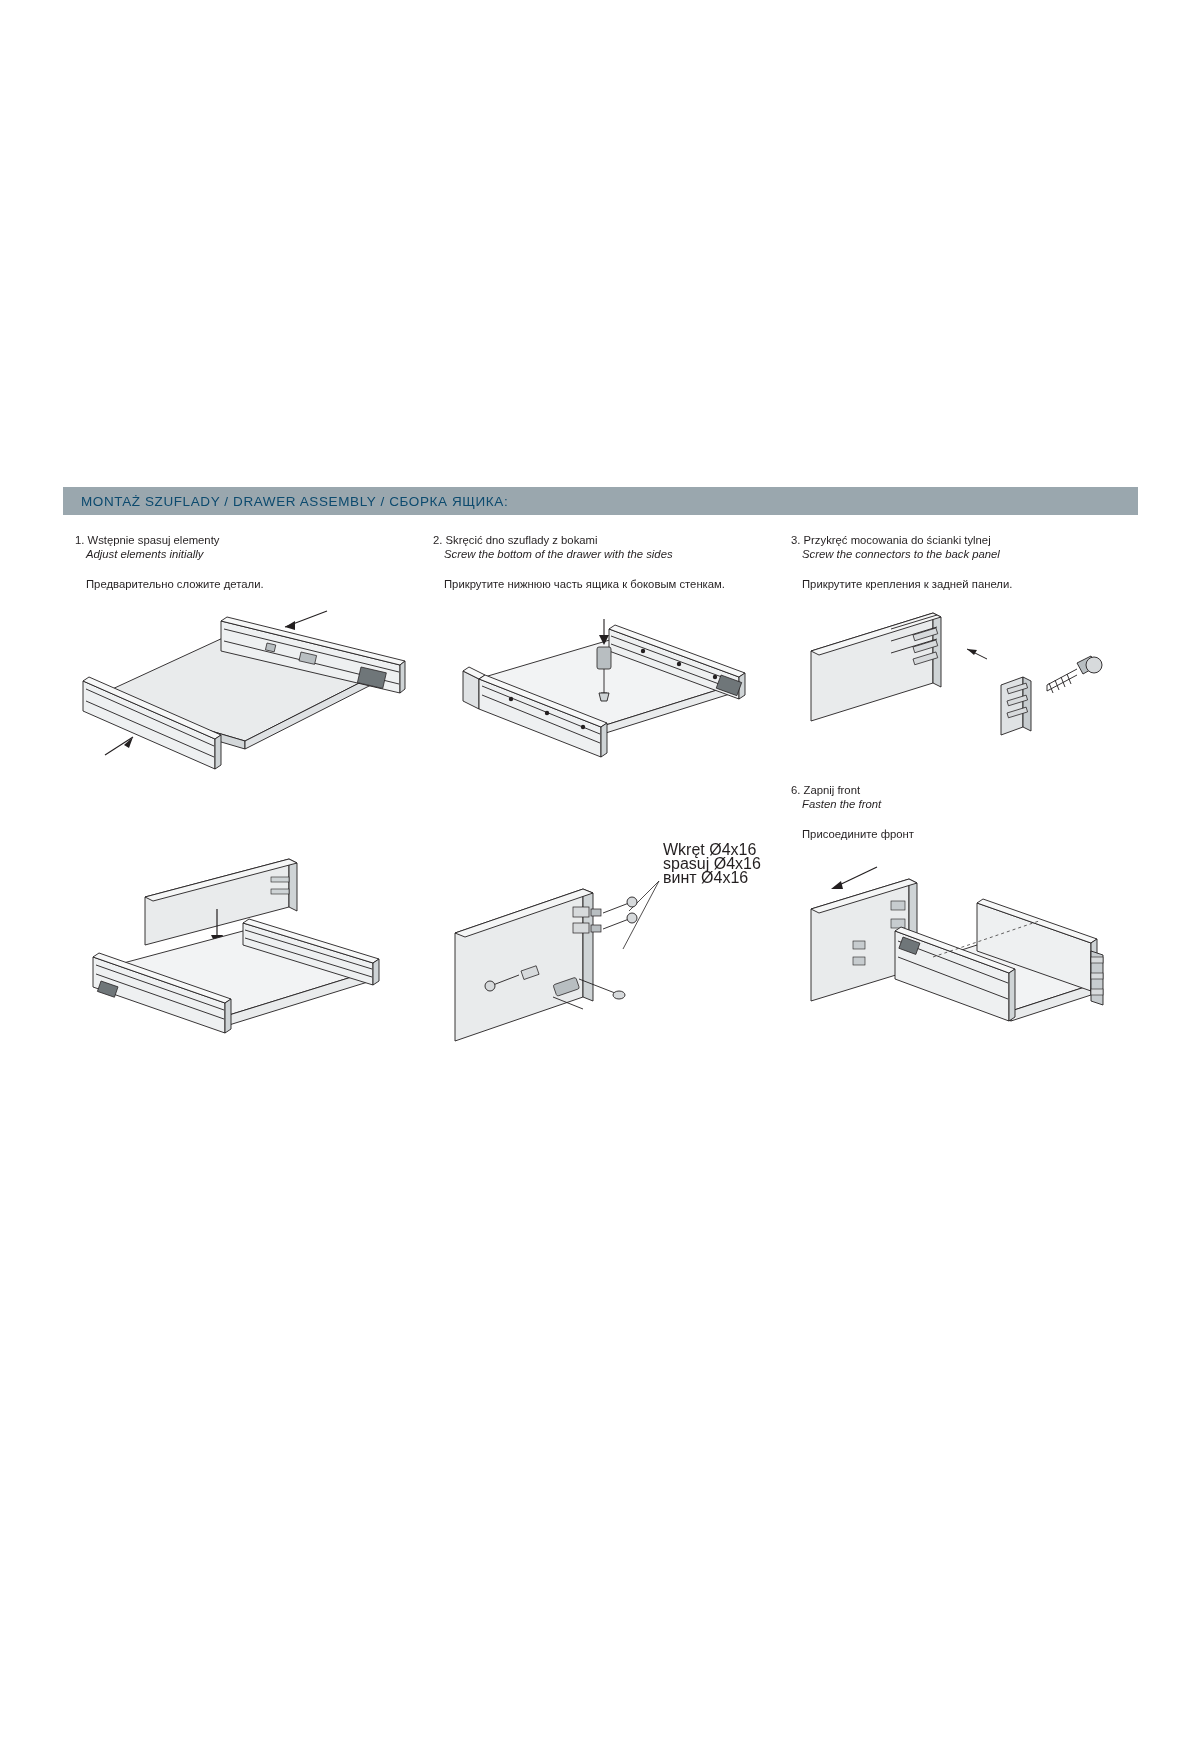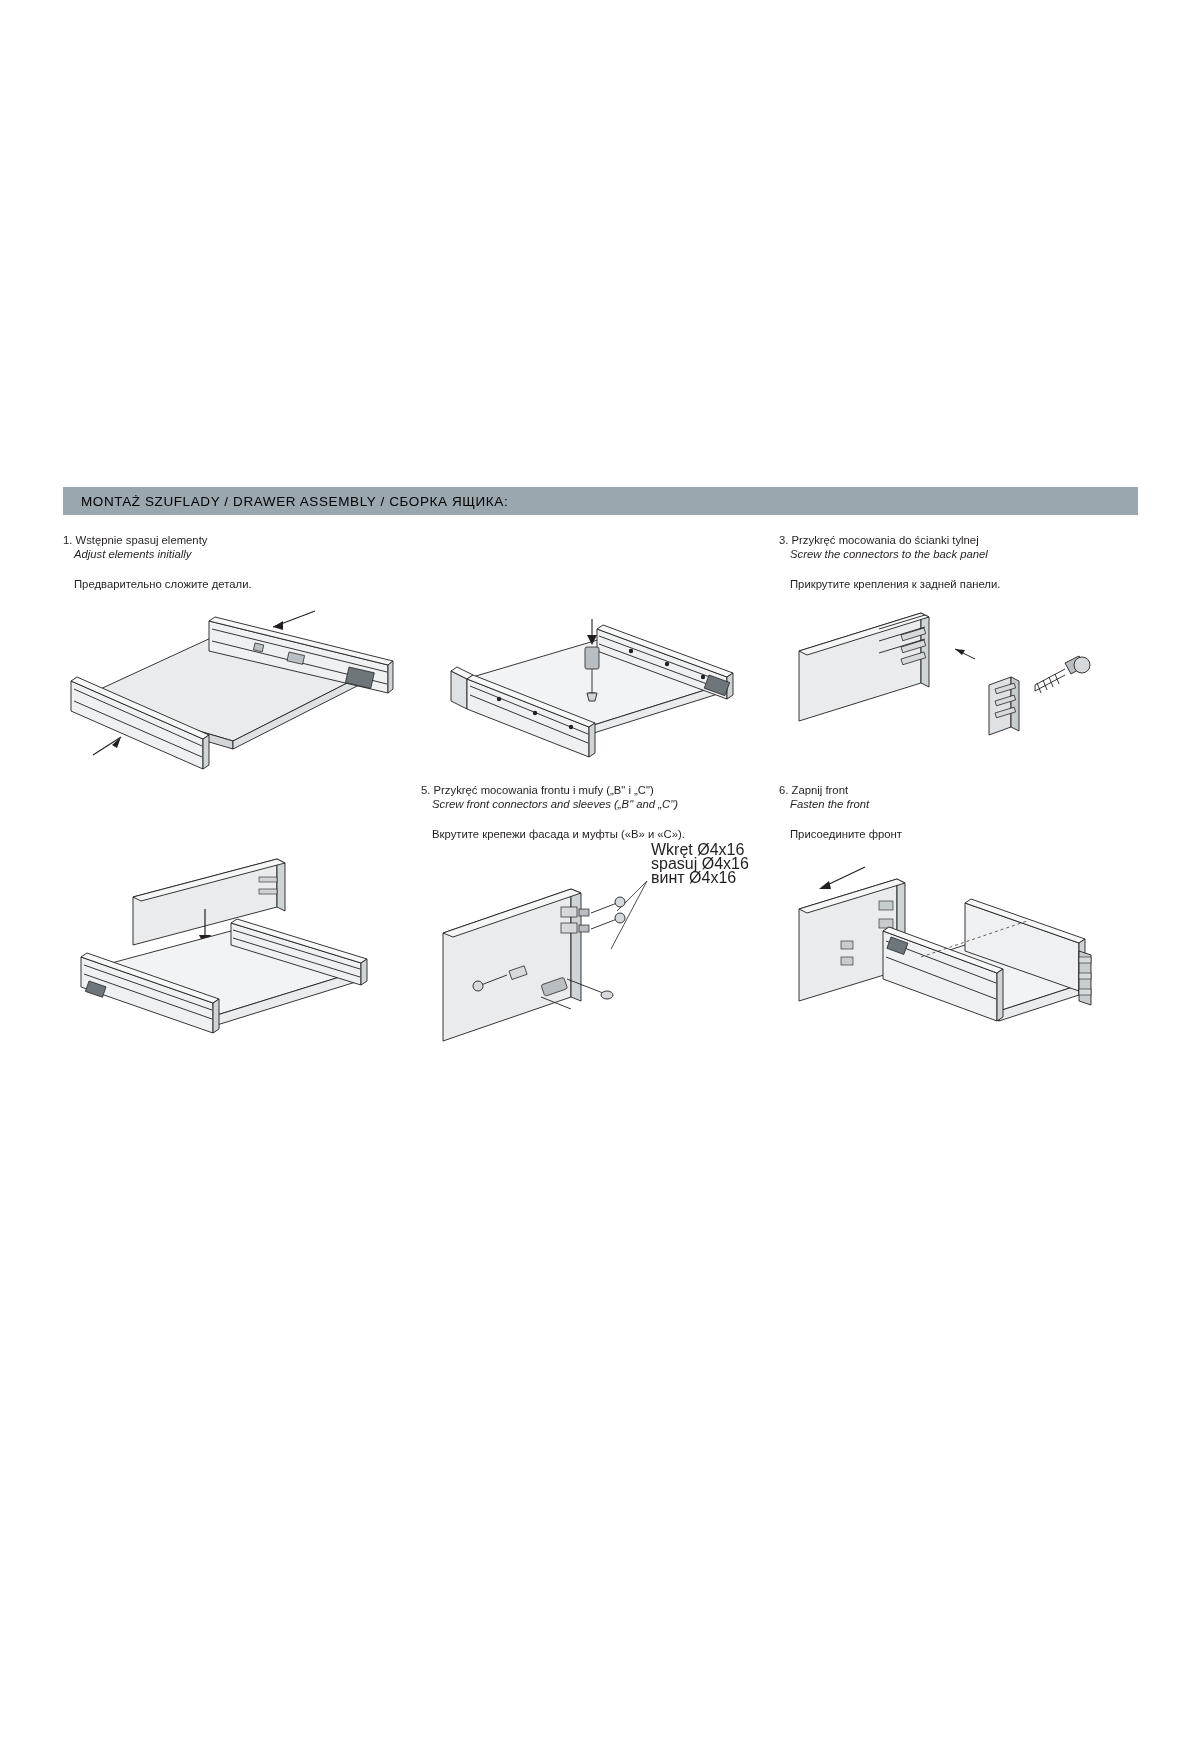--- a/index.html
+++ b/index.html
@@ -26,30 +26,30 @@
     position: absolute;
     left: 63px;
     top: 487px;
     width: 1075px;
     height: 28px;
     background: #9aa7ae;
     display: flex;
     align-items: center;
   }
   .header-bar .title {
-    color: #000000;
+    color: #0c4a6e;
     font-size: 13.5px;
     letter-spacing: 0.6px;
     padding-left: 18px;
     white-space: nowrap;
   }
   
   .steps {
     position: absolute;
-    left: 63px;
+    left: 75px;
     top: 533px;
     width: 1075px;
   }
   .row {
     display: flex;
     width: 1075px;
   }
   .row.row1 { height: 250px; }
   .row.row2 { height: 270px; }
   .cell {
@@ -136,20 +136,25 @@
               <line x1="252" y1="22" x2="210" y2="38"></line>
               <polygon points="210,38 220,32 220,41" fill="#231f20" stroke="none"></polygon>
               <line x1="30" y1="166" x2="58" y2="148"></line>
               <polygon points="58,148 49,156 54,159" fill="#231f20" stroke="none"></polygon>
             </g>
           </svg>
         </div>
       </div>
 
       <div class="cell">
+        <div class="caption">
+          <div class="l1">2. Skręcić dno szuflady z bokami</div>
+          <div class="l2">Screw the bottom of the drawer with the sides</div>
+          <div class="l3">Прикрутите нижнюю часть ящика к боковым стенкам.</div>
+        </div>
         <div class="fig">
           <svg width="358" height="190" viewBox="0 0 358 190" fill="none" stroke="#231f20" stroke-width="0.9">
 
             <g>
               <polygon points="38,92 180,50 300,96 160,140" fill="#f2f3f4"></polygon>
               <polygon points="38,92 38,100 160,148 160,140" fill="#dfe2e4"></polygon>
               <polygon points="160,140 160,148 300,104 300,96" fill="#e9ebec"></polygon>
             </g>
 
             <g>
@@ -280,25 +285,20 @@
               <polygon points="150,158 156,154 156,184 150,188" fill="#cfd4d6"></polygon>
               <line x1="21" y1="120" x2="149" y2="165"></line>
               <line x1="21" y1="129" x2="149" y2="174"></line>
               <rect x="26" y="136" width="18" height="11" fill="#6f7679" stroke="#231f20" stroke-width="0.7" transform="rotate(19 26 136)"></rect>
             </g>
           </svg>
         </div>
       </div>
 
       <div class="cell">
-        <div class="caption">
-          <div class="l1">5. Przykręć mocowania frontu i mufy („B" i „C")</div>
-          <div class="l2">Screw front connectors and sleeves („B" and „C")</div>
-          <div class="l3">Вкрутите крепежи фасада и муфты («B» и «C»).</div>
-        </div>
 
         <div class="note" style="left:230px; top:60px; text-align:left;">
           <div>Wkręt Ø4x16</div>
           <div>spasuj Ø4x16</div>
           <div>винт Ø4x16</div>
         </div>
         <div class="fig">
           <svg width="358" height="200" viewBox="0 0 358 200" fill="none" stroke="#231f20" stroke-width="0.9">
 
             <g stroke-width="0.8">

